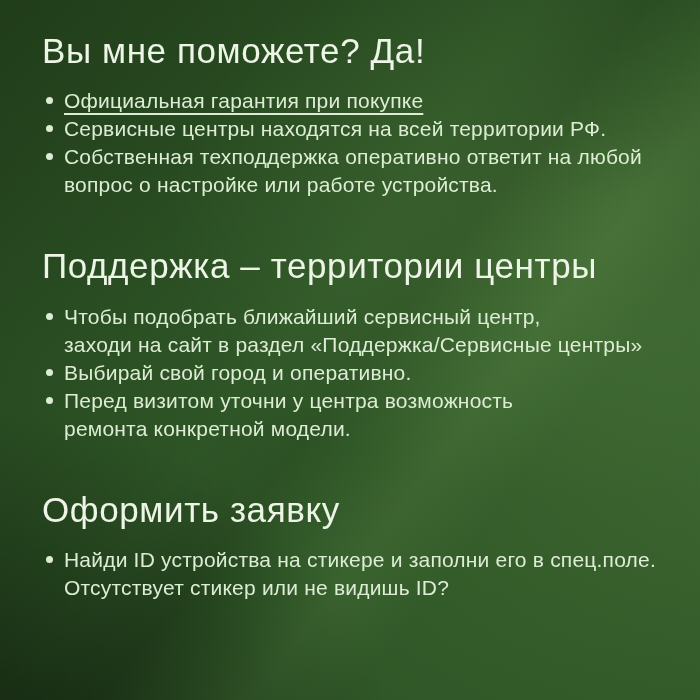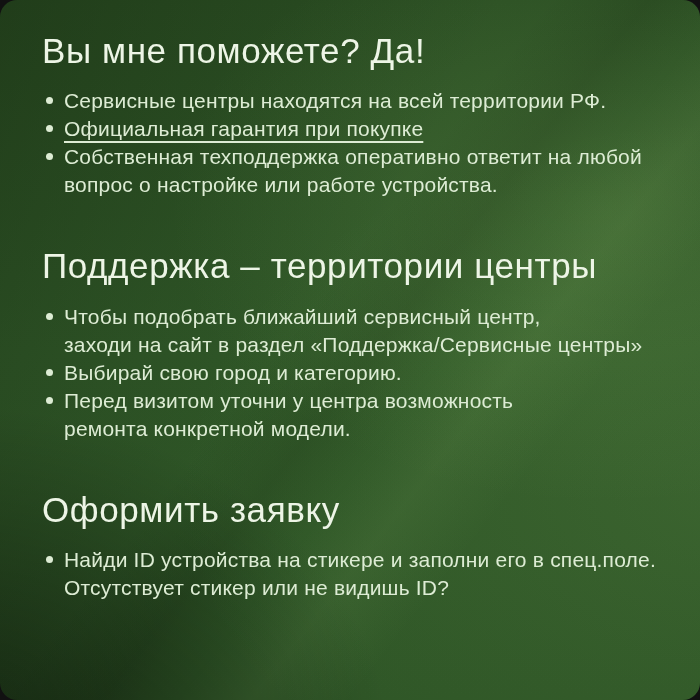--- a/index.html
+++ b/index.html
@@ -16,21 +16,20 @@
     overflow: hidden;
     font-family: "Liberation Sans", sans-serif;
     background-color: #2f5527;
     background-image:
       radial-gradient(620px 420px at 86% 30%, rgba(150,200,110,0.16), rgba(150,200,110,0) 70%),
       radial-gradient(900px 600px at 105% 70%, rgba(130,180,95,0.14), rgba(130,180,95,0) 62%),
       linear-gradient(117deg, rgba(8,18,5,0.30) 0%, rgba(8,18,5,0.10) 30%, rgba(8,18,5,0) 48%),
       radial-gradient(720px 560px at -6% 106%, rgba(0,0,0,0.52), rgba(0,0,0,0) 60%),
       linear-gradient(128deg, rgba(0,0,0,0) 44%, rgba(10,22,6,0.14) 52%, rgba(0,0,0,0) 58%, rgba(170,215,130,0.07) 64%, rgba(0,0,0,0) 72%),
       linear-gradient(180deg, #2b4f23 0%, #305828 50%, #2e5526 100%);
-    border-radius: 17px;
   }
   .section { margin: 0; }
   .section + .section { margin-top: 46px; }
   .section-title {
     margin: 0 0 16px 0;
     font-size: 35px;
     line-height: 1.18;
     font-weight: 300;
     letter-spacing: 0.6px;
     color: #edf5e6;
@@ -72,45 +71,45 @@
 </head>
 <body>
 
 <div class="canvas">
 
   <section class="section">
     <h1 class="section-title">Вы мне поможете? Да!</h1>
     <ul class="bullets">
       <li class="bullet-item">
         <span class="dot"></span>
-        <span class="bullet-text">Сервисные центры находятся на всей территории РФ.</span>
+        <span class="bullet-text underlined">Официальная гарантия при покупке</span>
       </li>
       <li class="bullet-item">
         <span class="dot"></span>
-        <span class="bullet-text underlined">Официальная гарантия при покупке</span>
+        <span class="bullet-text">Сервисные центры находятся на всей территории РФ.</span>
       </li>
       <li class="bullet-item">
         <span class="dot"></span>
         <span class="bullet-text">Собственная техподдержка оперативно ответит на любой
 вопрос о настройке или работе устройства.</span>
       </li>
     </ul>
   </section>
 
   <section class="section">
     <h1 class="section-title">Поддержка – территории центры</h1>
     <ul class="bullets">
       <li class="bullet-item">
         <span class="dot"></span>
         <span class="bullet-text">Чтобы подобрать ближайший сервисный центр,
 заходи на сайт в раздел «Поддержка/Сервисные центры»</span>
       </li>
       <li class="bullet-item">
         <span class="dot"></span>
-        <span class="bullet-text">Выбирай свою город и категорию.</span>
+        <span class="bullet-text">Выбирай свой город и оперативно.</span>
       </li>
       <li class="bullet-item">
         <span class="dot"></span>
         <span class="bullet-text">Перед визитом уточни у центра возможность
 ремонта конкретной модели.</span>
       </li>
     </ul>
   </section>
 
   <section class="section">

